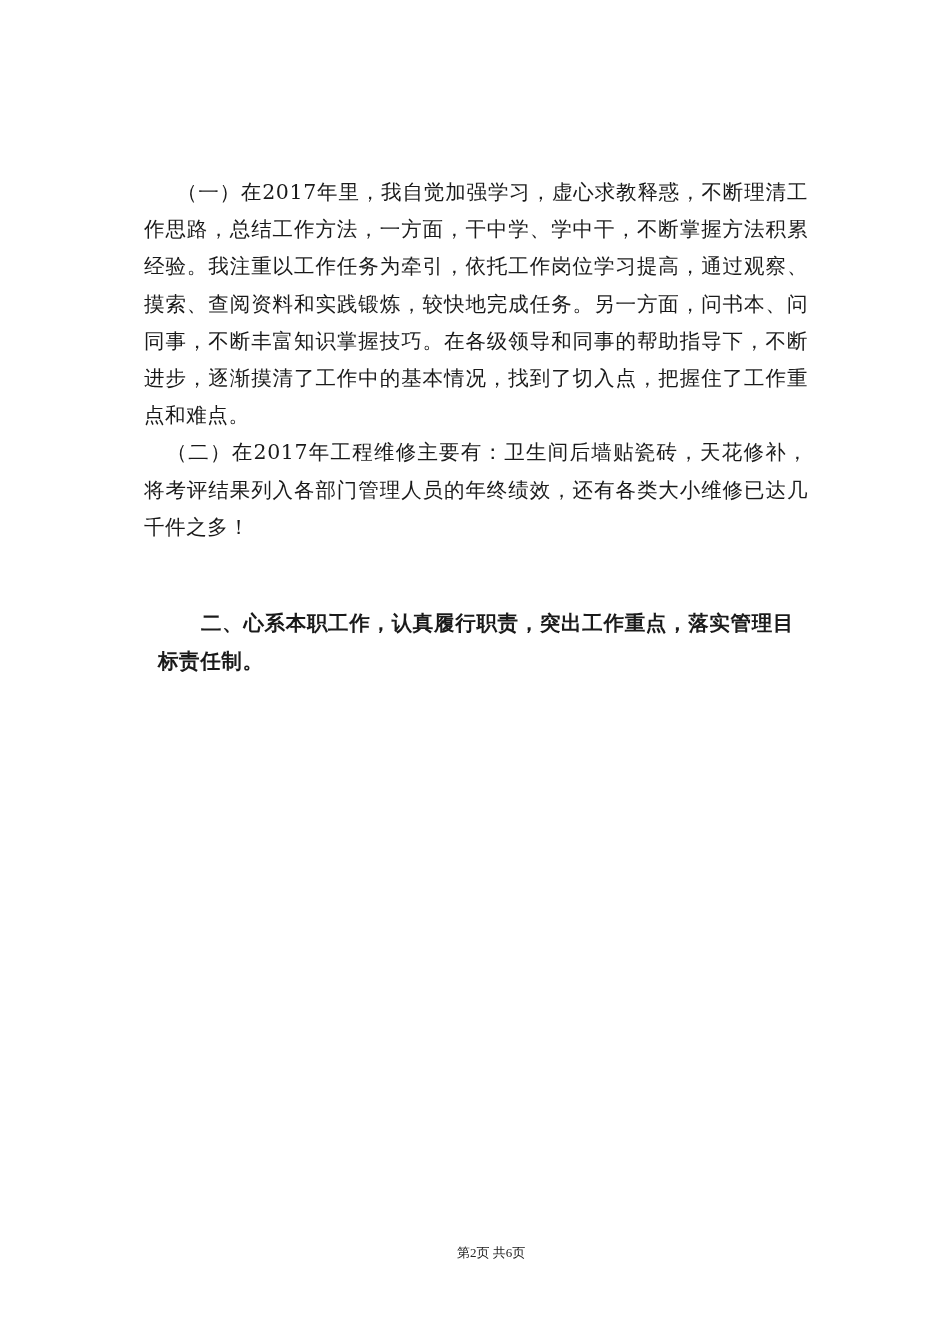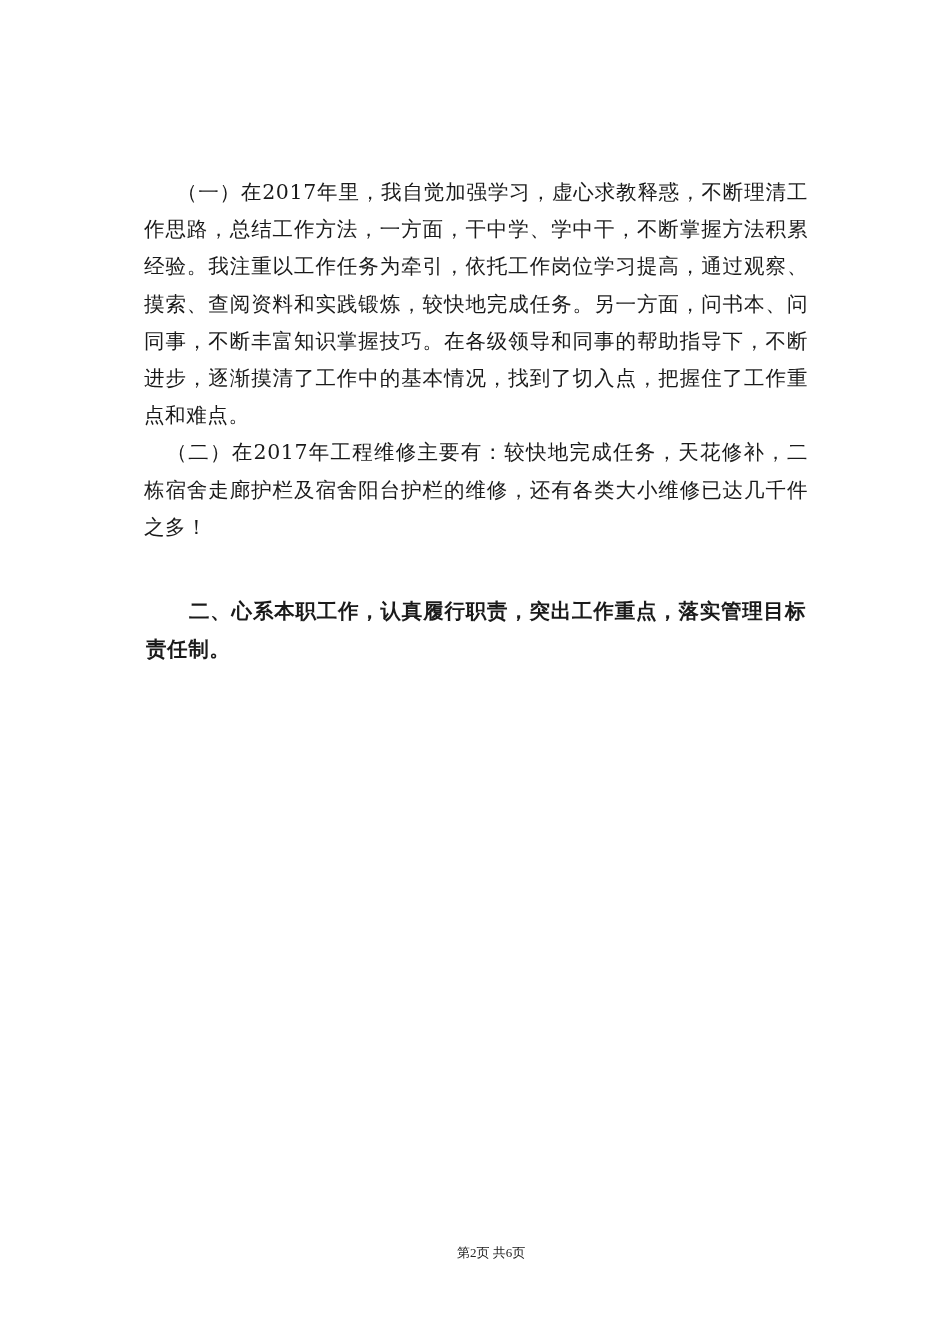--- a/index.html
+++ b/index.html
@@ -37,21 +37,21 @@
       text-indent: 1.6em;
       word-break: break-all;
     }
     .para.indent-small {
       text-indent: 1.1em;
     }
     .heading {
       font-size: 20.5px;
       line-height: 37.5px;
       font-weight: bold;
-      margin: 2px;
+      margin: 14px;
       text-indent: 2.1em;
       letter-spacing: 0.6px;
       text-align: justify;
       word-break: break-all;
       font-family: "DejaVu Sans", "Liberation Sans", sans-serif;
     }
     .gap-2 { height: 45px; }
     .gap-3 { height: 43px; }
     .footer {
       position: absolute;
@@ -63,19 +63,19 @@
       color: #222;
       font-family: Liberation Serif, serif;
     }
   </style>
 </head>
 <body>
 
 <div class="page">
   <div class="content">
     <p class="para">（一）在2017年里，我自觉加强学习，虚心求教释惑，不断理清工作思路，总结工作方法，一方面，干中学、学中干，不断掌握方法积累经验。我注重以工作任务为牵引，依托工作岗位学习提高，通过观察、摸索、查阅资料和实践锻炼，较快地完成任务。另一方面，问书本、问同事，不断丰富知识掌握技巧。在各级领导和同事的帮助指导下，不断进步，逐渐摸清了工作中的基本情况，找到了切入点，把握住了工作重点和难点。</p>
-    <p class="para indent-small">（二）在2017年工程维修主要有：较快地完成任务，天花修补，二栋宿舍走廊护栏及宿舍阳台护栏的维修，还有各类大小维修已达几千件之多！</p>
+    <p class="para indent-small">（二）在2017年工程维修主要有：卫生间后墙贴瓷砖，天花修补，将考评结果列入各部门管理人员的年终绩效，还有各类大小维修已达几千件之多！</p>
     <div class="gap-2"></div>
     <p class="heading">二、心系本职工作，认真履行职责，突出工作重点，落实管理目标责任制。</p>
     <div class="gap-3"></div>
   </div>
   <div class="footer">第2页 共6页</div>
 </div>
 
 </body></html>

